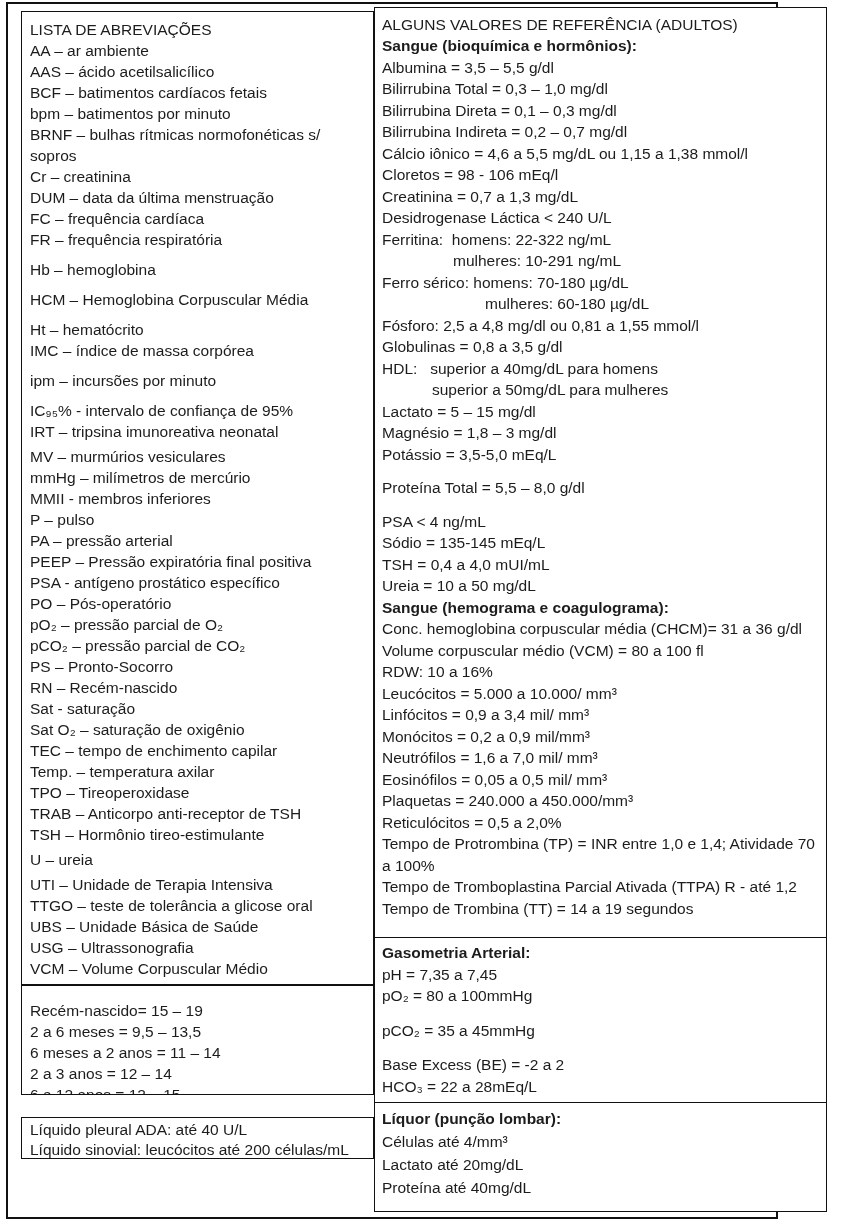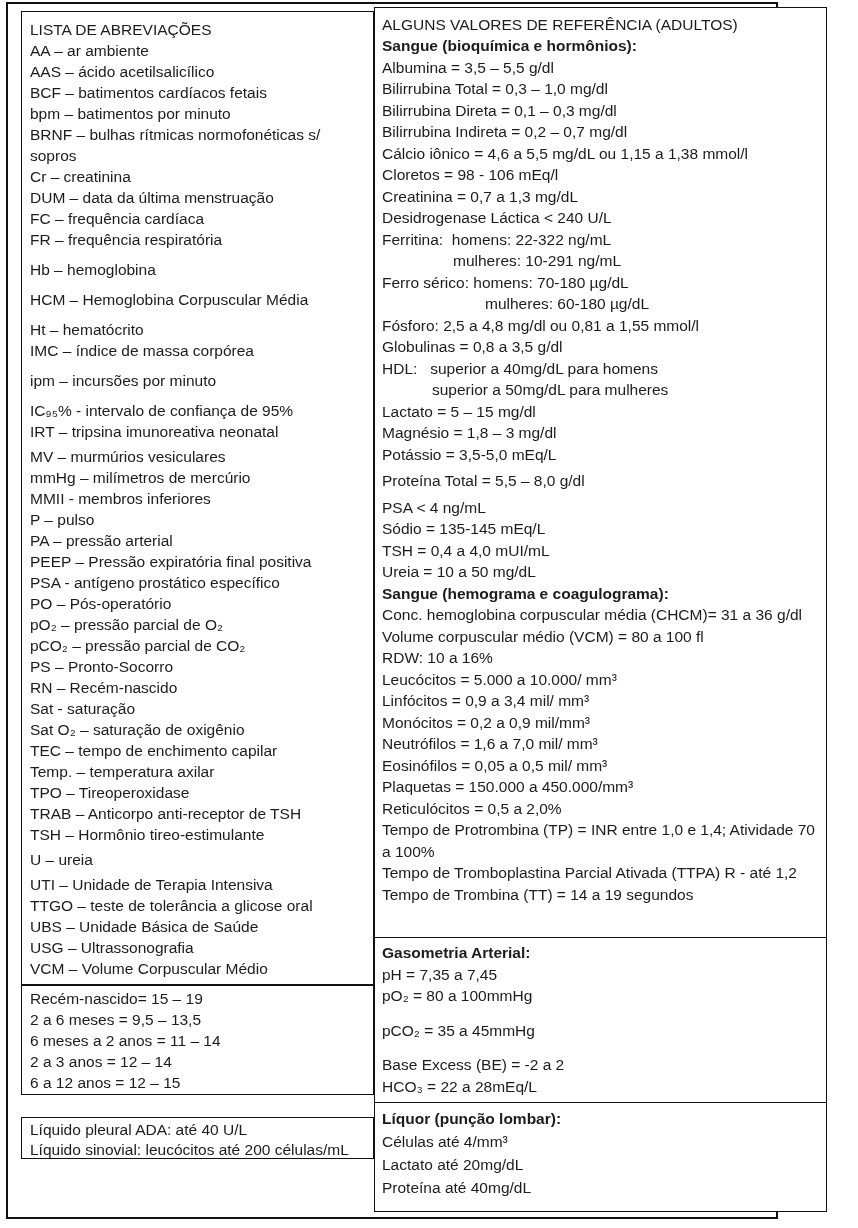--- a/index.html
+++ b/index.html
@@ -62,21 +62,21 @@
     height: 974px;
     padding: 7px 8px;
   }
   .hb-title {
     margin-top: 9px;
     padding: 0 8px 2px 8px;
     border-right: 1px solid #111;
     box-sizing: border-box;
   }
   .hb-box {
-    padding: 2px 8px;
+    padding: 14px 8px;
     height: 110px;
   }
   .fluids-box {
     margin-top: 22px;
     padding: 2px 8px;
     height: 42px;
   }
   .fluids-box .line { line-height: 19.5px; }
 
   
@@ -91,21 +91,21 @@
     border-top: none;
   }
   .gas-box .line { line-height: 21.5px; }
   .gas-box .gap { margin-top: 13px; }
   .liquor-box {
     height: 109px;
     padding: 4px 7px;
     border-top: none;
   }
   .liquor-box .line { line-height: 23px; }
-  .ref-box .gap { margin-top: 5px; }
+  .ref-box .gap { margin-top: 12px; }
 </style>
 </head>
 <body>
 
 <div class="page">
 
   <div class="col-left">
 
     <div class="box abbrev-box">
       <div class="heading">LISTA DE ABREVIAÇÕES</div>
@@ -207,21 +207,21 @@
           <div class="line">Ureia = 10 a 50 mg/dL</div>
           <div class="line bold">Sangue (hemograma e coagulograma):</div>
           <div class="line">Conc. hemoglobina corpuscular média (CHCM)= 31 a 36 g/dl</div>
           <div class="line">Volume corpuscular médio (VCM) = 80 a 100 fl</div>
           <div class="line">RDW: 10 a 16%</div>
           <div class="line">Leucócitos = 5.000 a 10.000/ mm³</div>
           <div class="line">Linfócitos = 0,9 a 3,4 mil/ mm³</div>
           <div class="line">Monócitos = 0,2 a 0,9 mil/mm³</div>
           <div class="line">Neutrófilos = 1,6 a 7,0 mil/ mm³</div>
           <div class="line">Eosinófilos = 0,05 a 0,5 mil/ mm³</div>
-          <div class="line">Plaquetas = 150.000 a 450.000/mm³</div>
+          <div class="line">Plaquetas = 240.000 a 450.000/mm³</div>
           <div class="line">Reticulócitos = 0,5 a 2,0%</div>
           <div class="line">Tempo de Protrombina (TP) = INR entre 1,0 e 1,4; Atividade 70 a 100%</div>
           <div class="line">Tempo de Tromboplastina Parcial Ativada (TTPA) R - até 1,2</div>
           <div class="line">Tempo de Trombina (TT) = 14 a 19 segundos</div>
         </div>
     </div>
 
     <div class="box gas-box">
       <div>
           <div class="line bold">Gasometria Arterial:</div>

